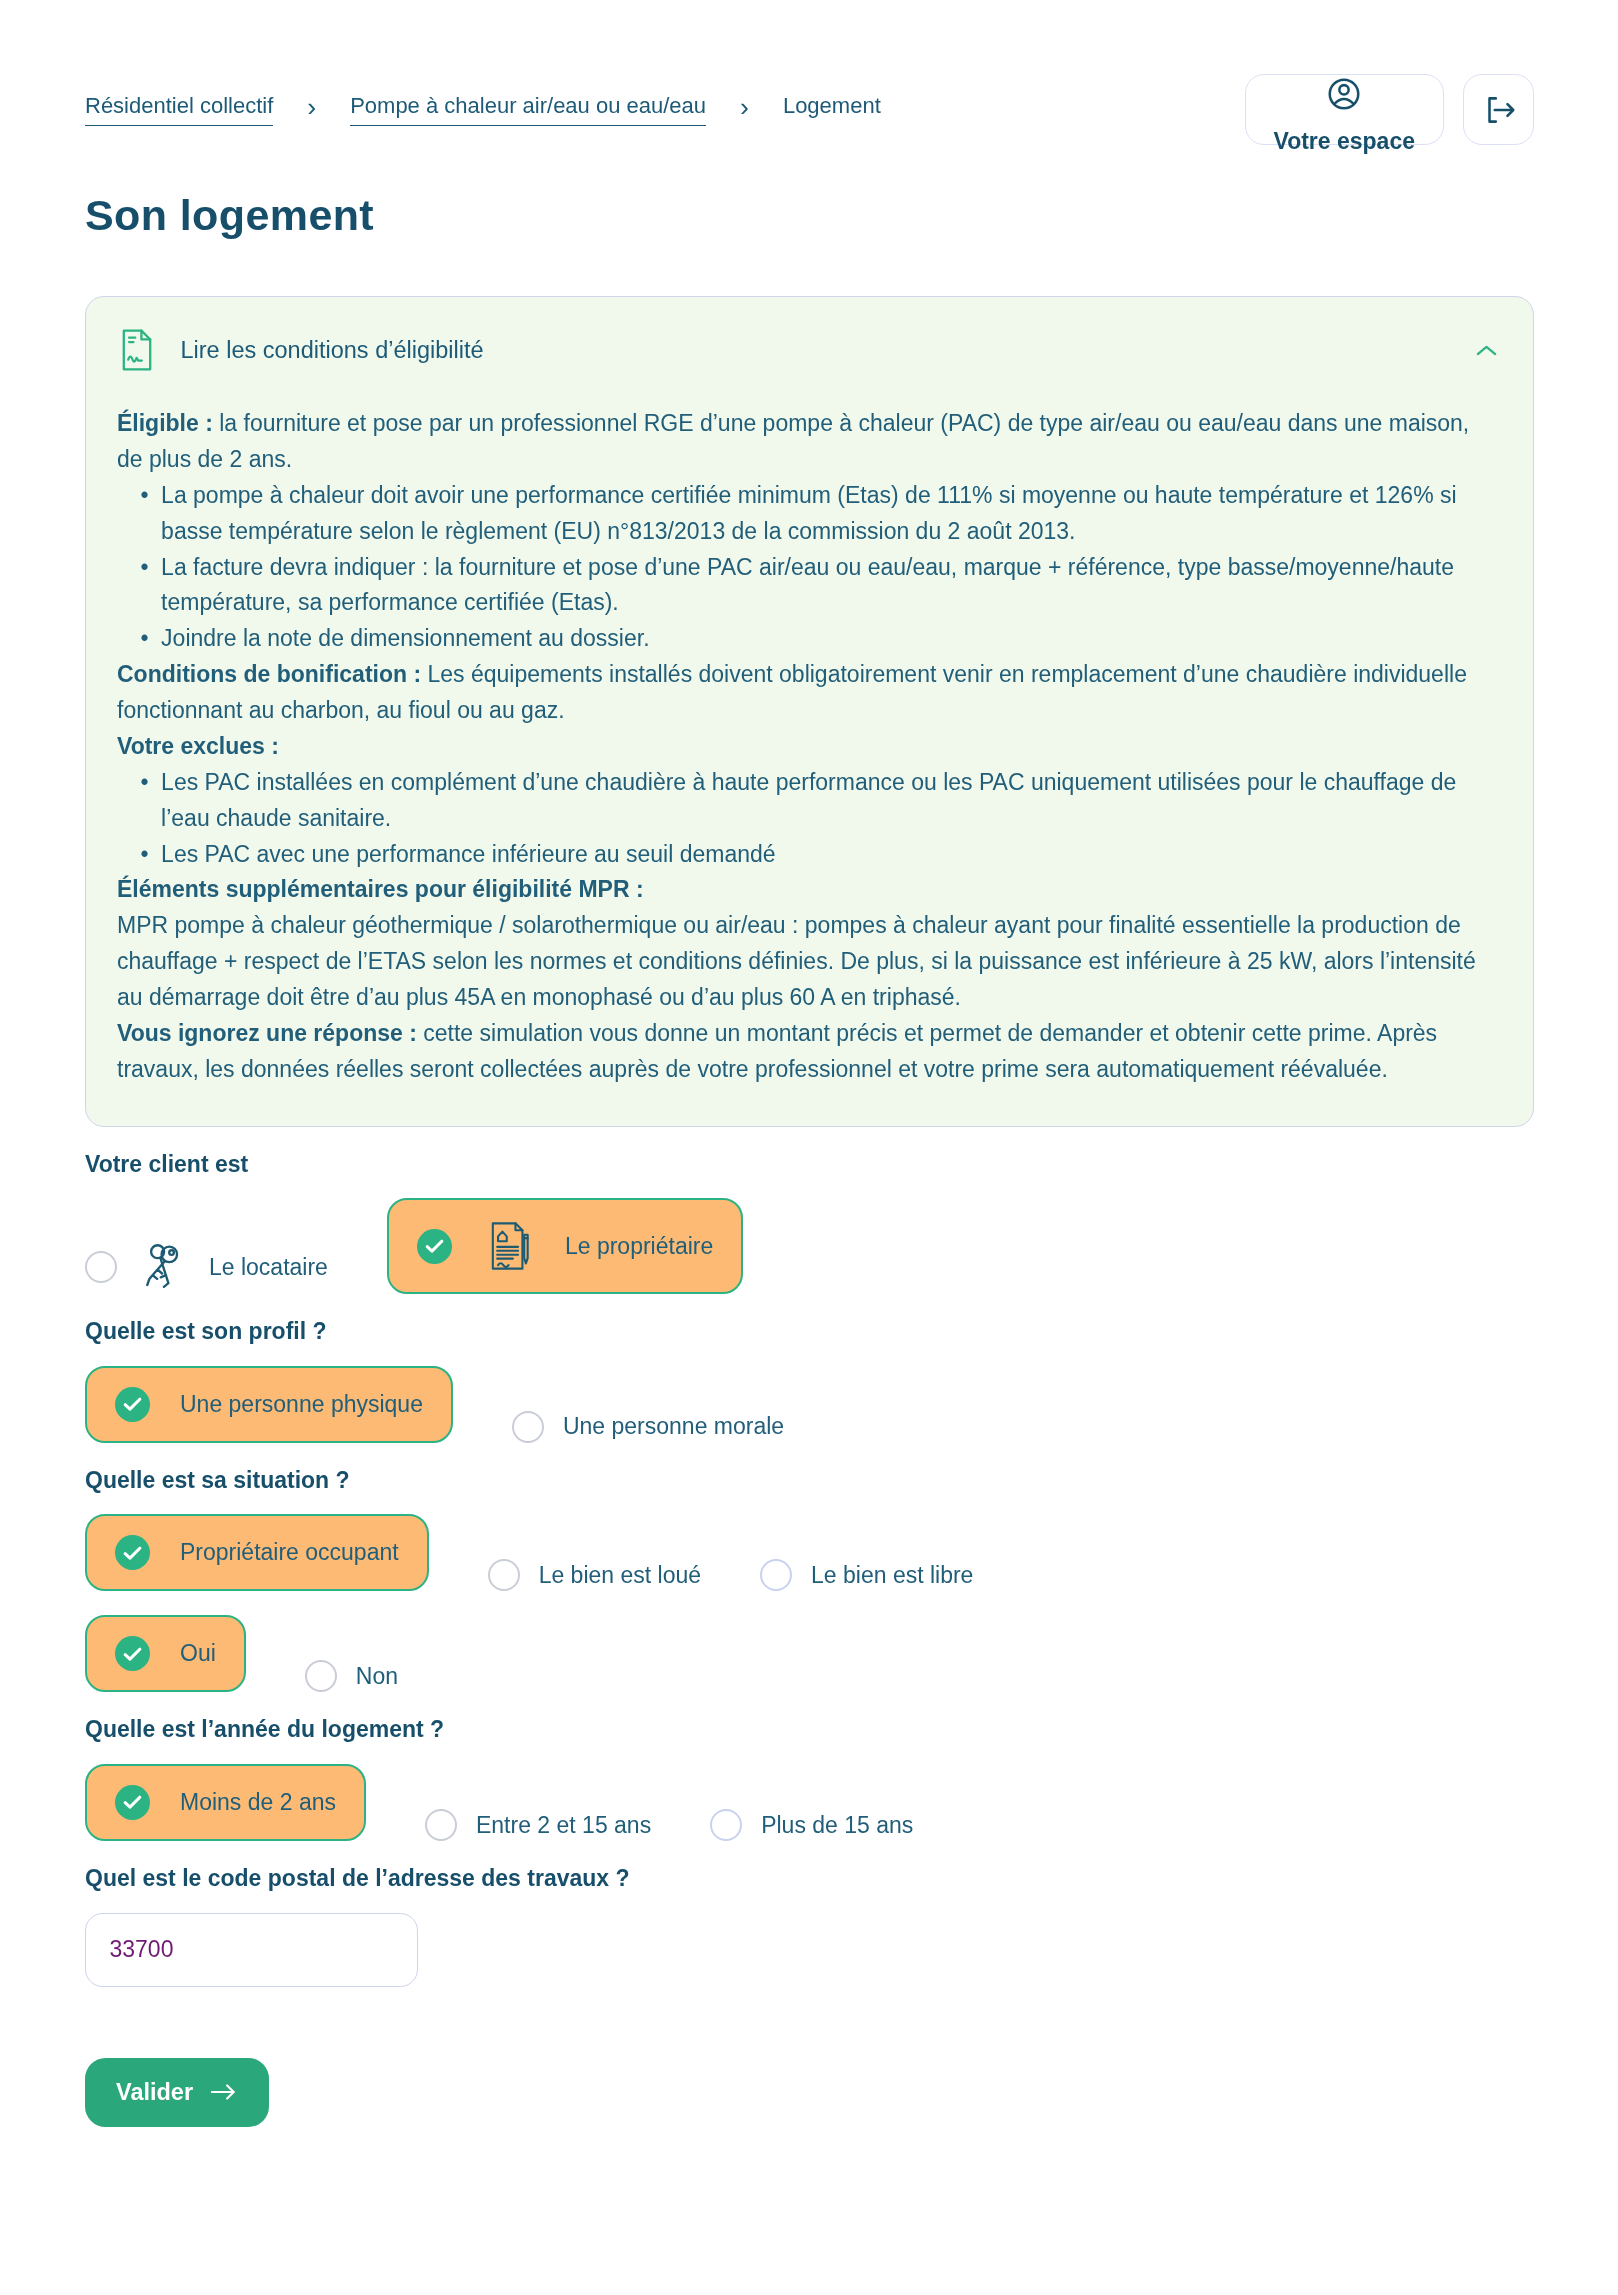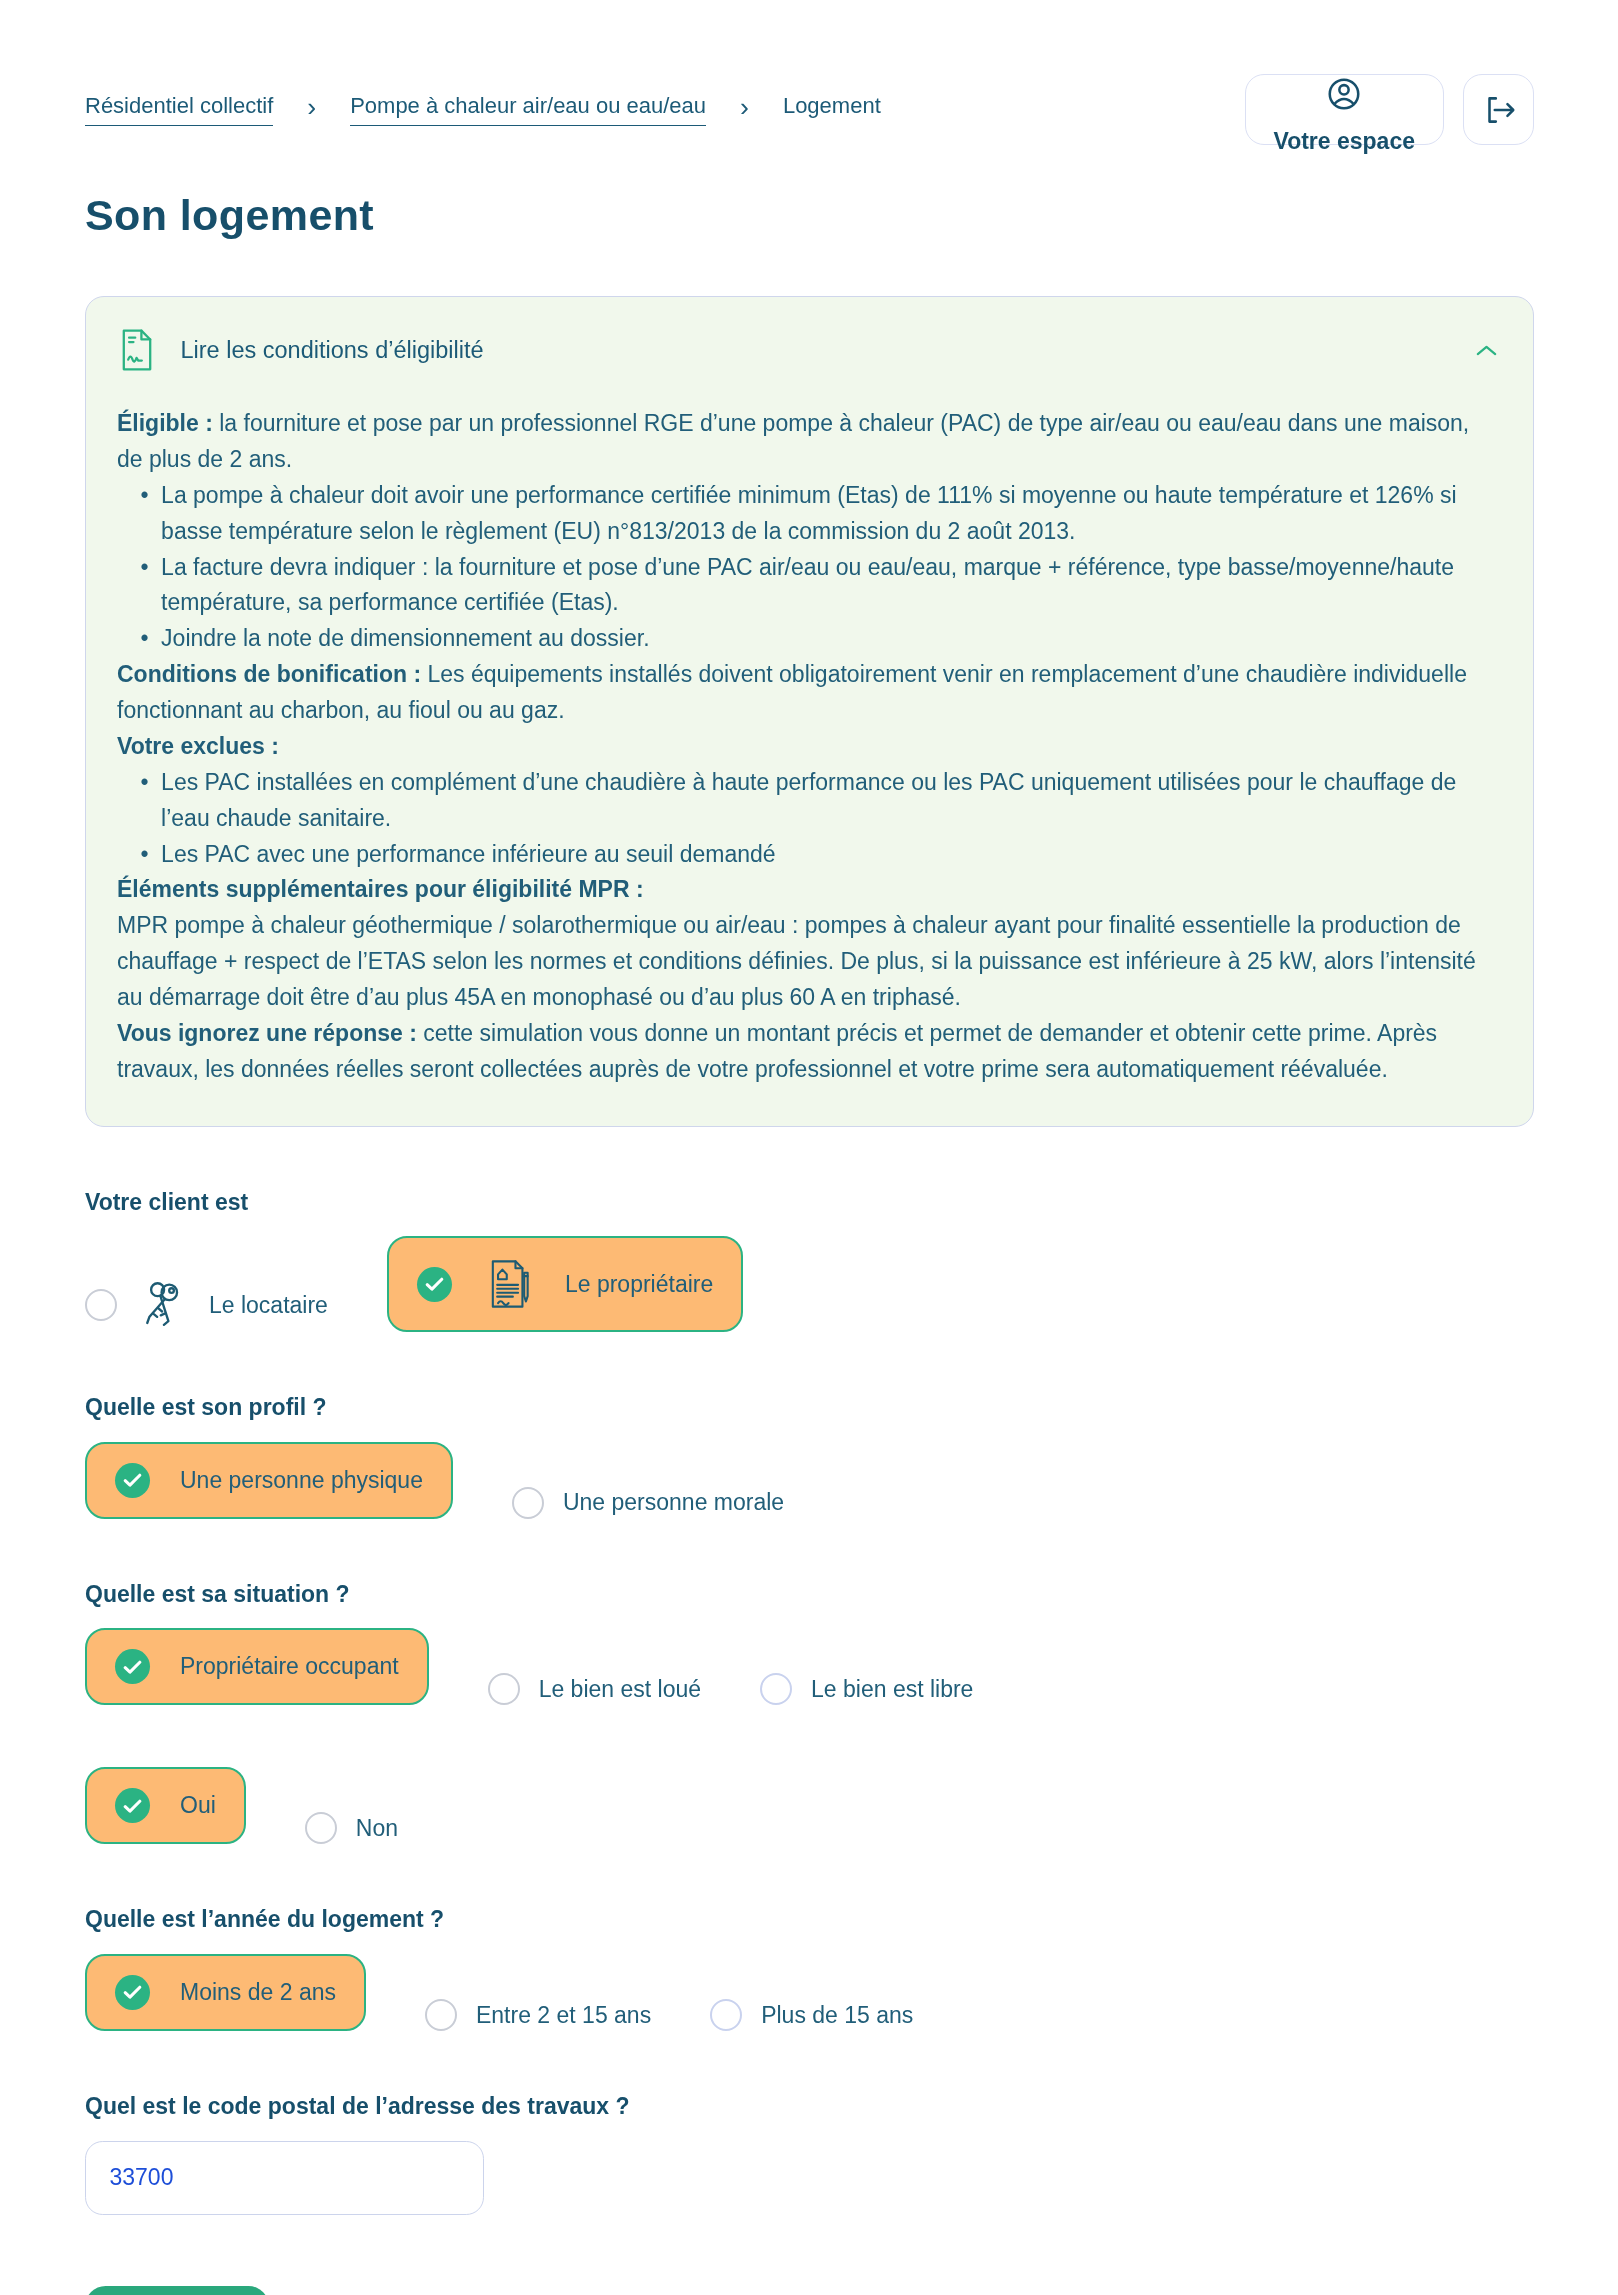--- a/index.html
+++ b/index.html
@@ -45,21 +45,21 @@
   .panel-title { font-size: 23.5px; color: #1c5a77; }
   .panel-chevron { margin-left: auto; }
   .panel-body { margin-top: 34px; font-size: 23px; line-height: 1.56; color: #215e79; }
   .panel-body p { margin: 0; }
   .lead { font-weight: 700; }
   .panel-body ul { margin: 0; padding: 0 0 0 23.5px; list-style: none; }
   .panel-body li { position: relative; padding-left: 20.6px; }
   .panel-body li::before { content: "•"; position: absolute; left: 0; top: 0; }
 
   
-  .question { margin-top: 62px; }
+  .question { margin-top: 24px; }
   .q-label { font-size: 23px; font-weight: 700; color: #174f6b; margin-bottom: 20.6px; }
   .options { display: flex; align-items: flex-end; gap: 59px; }
   .option-card {
     display: inline-flex; align-items: center; gap: 30px;
     border: 2.2px solid #2bb383; border-radius: 20px; background: #fdba74;
     padding: 19px 28px; cursor: pointer;
   }
   .option-plain { display: inline-flex; align-items: center; gap: 19px; cursor: pointer; }
   .check-circle {
     width: 35px; height: 35px; border-radius: 50%; background: #2bb383;
@@ -67,23 +67,23 @@
   }
   .radio-empty {
     width: 32px; height: 32px; border-radius: 50%; border: 2.2px solid #c9cdd6;
     background: #fff; flex: none;
   }
   .radio-empty.lavender { border-color: #c9d2ee; }
   .option-label { font-size: 23px; color: #215e79; white-space: nowrap; }
 
   
   .postal-input {
-    width: 399px; height: 74px; border: 1.5px solid #ccd4ec; border-radius: 17.7px;
+    width: 333px; height: 74px; border: 1.5px solid #ccd4ec; border-radius: 17.7px;
     font-family: "Liberation Sans", sans-serif;
-    font-size: 23px; color: #1d4ed8; padding: 0 23.5px; outline: none; background: #fff;
+    font-size: 23px; color: #701a75; padding: 0 23.5px; outline: none; background: #fff;
   }
 
   
   .valider-btn {
     margin-top: 71px;
     display: inline-flex; align-items: center; gap: 16px;
     background: #2aa87c; color: #ffffff; border: none; cursor: pointer;
     font-family: "Liberation Sans", sans-serif;
     font-weight: 700; font-size: 23.5px;
     height: 69px; padding: 0 31px; border-radius: 20.6px;

